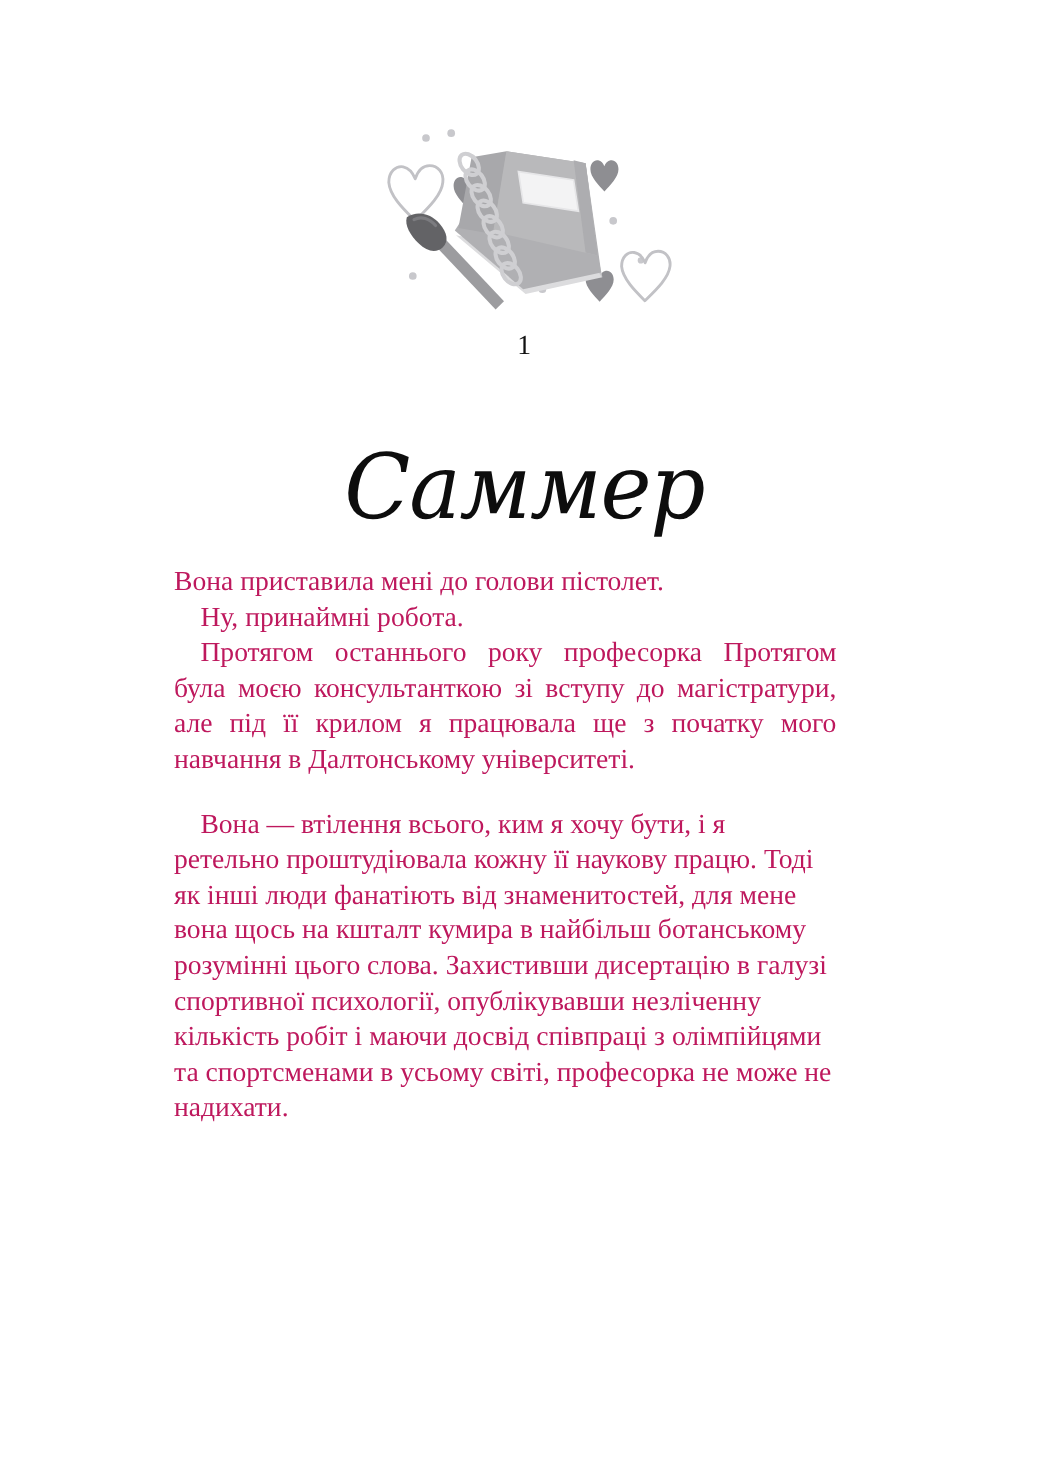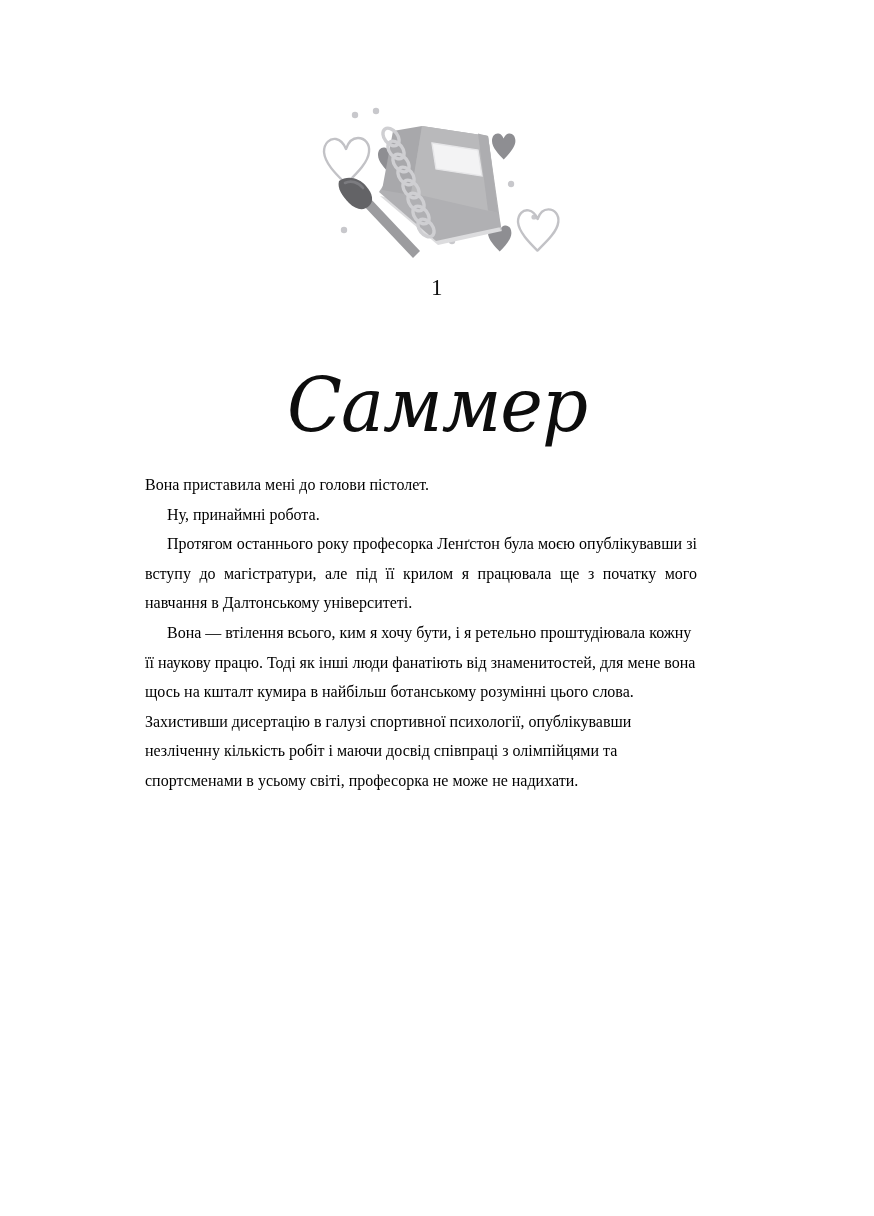--- a/index.html
+++ b/index.html
@@ -69,36 +69,37 @@
     transform-origin: center top;
   }
 
   
   .body-text {
     position: absolute;
     left: 145px;
     top: 470px;
     width: 552px;
     font-family: "Liberation Serif", "DejaVu Serif", serif;
-    font-size: 16px;
+    font-size: 23px;
     line-height: 29.6px;
-    color: #000000;
+    color: #be185d;
     text-align: justify;
     text-justify: inter-word;
     hyphens: manual;
   }
   .body-text p {
     margin: 0;
     text-indent: 0;
   }
   .body-text p.indent {
     text-indent: 22px;
   }
   .body-text p:last-child {
     text-align: left;
+    margin-top: 24px;
   }
 </style>
 </head>
 <body>
 
 <div class="page">
 
   <div class="ornament">
     <svg width="250" height="172" viewBox="0 0 250 172" xmlns="http://www.w3.org/2000/svg">
 
@@ -173,17 +174,17 @@
     </svg>
   </div>
 
   <div class="chapter-number">1</div>
 
   <h1 class="chapter-title">Саммер</h1>
 
   <div class="body-text">
     <p>Вона приставила мені до голови пістолет.</p>
     <p class="indent">Ну, принаймні робота.</p>
-    <p class="indent">Протягом останнього року професорка Ленґстон була моєю опублікувавши зі вступу до магістратури, але під її крилом я працювала ще з початку мого навчання в Далтонському університеті.</p>
+    <p class="indent">Протягом останнього року професорка Протягом була моєю консультанткою зі вступу до магістратури, але під її крилом я працювала ще з початку мого навчання в Далтонському університеті.</p>
     <p class="indent">Вона — втілення всього, ким я хочу бути, і я ретельно проштудіювала кожну її наукову працю. Тоді як інші люди фанатіють від знаменитостей, для мене вона щось на кшталт кумира в найбільш ботанському розумінні цього слова. Захистивши дисертацію в галузі спортивної психології, опублікувавши незліченну кількість робіт і маючи досвід співпраці з олімпійцями та спортсменами в усьому світі, професорка не може не надихати.</p>
   </div>
 
 </div>
 
 </body></html>

